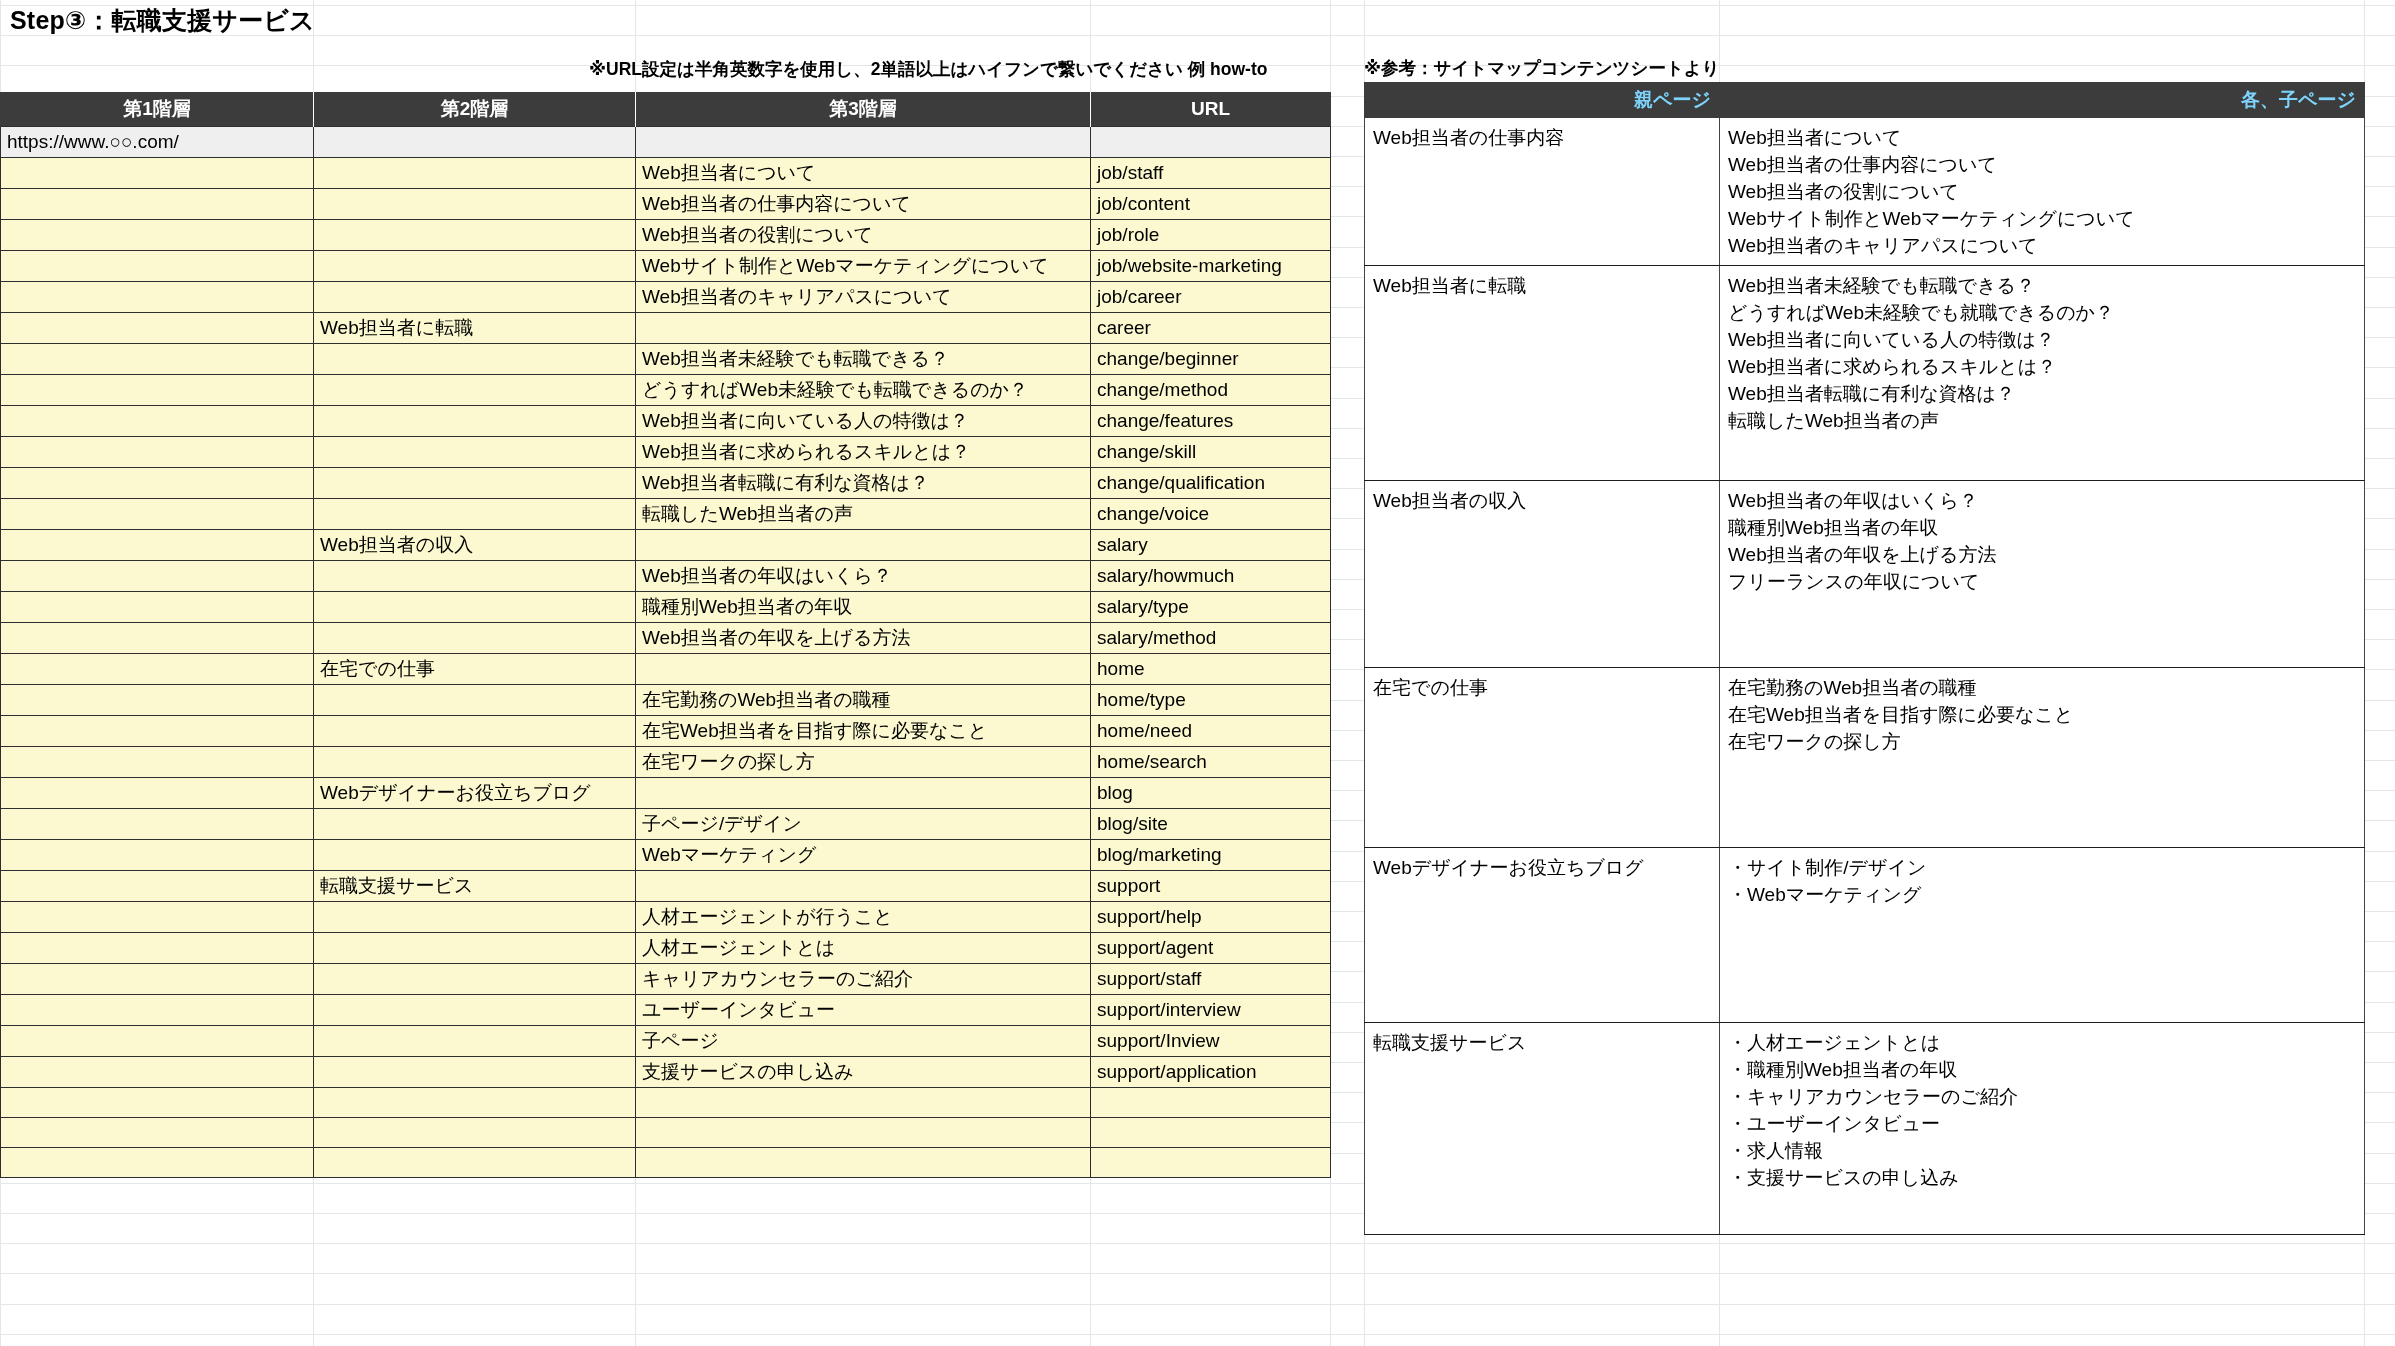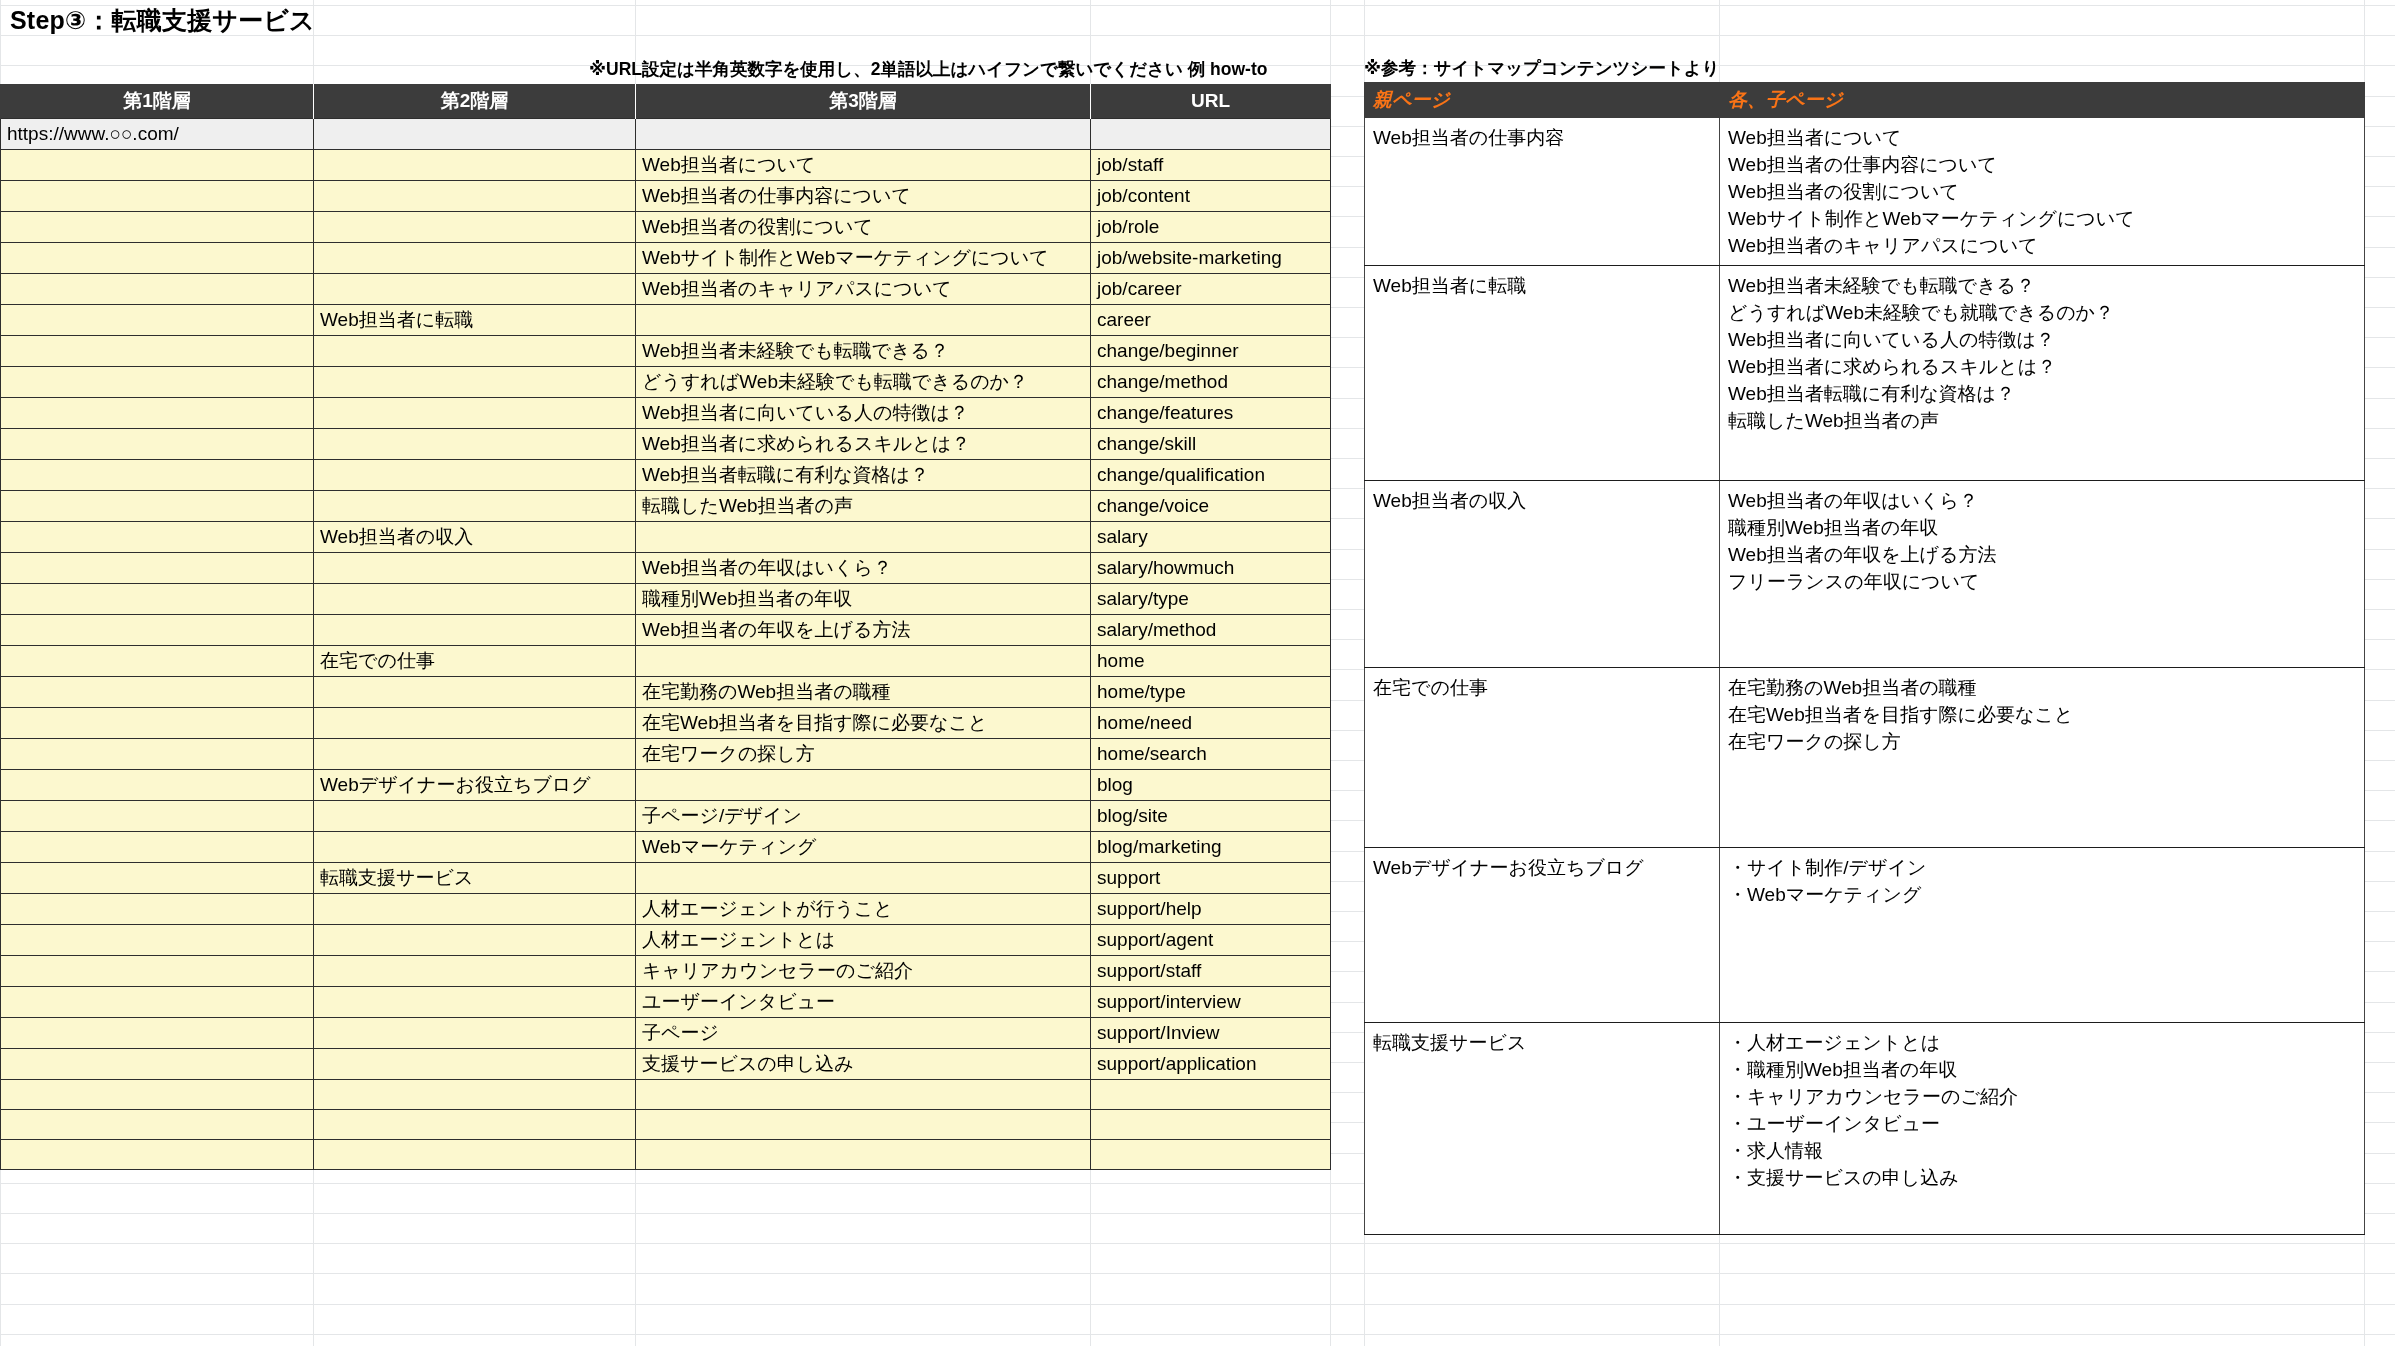--- a/index.html
+++ b/index.html
@@ -72,21 +72,21 @@
     top: 56px;
     font-size: 17.5px;
     font-weight: bold;
     white-space: nowrap;
   }
 
   
   #sitemap-table {
     position: absolute;
     left: 0px;
-    top: 84px;
+    top: 92px;
     border-collapse: collapse;
     table-layout: fixed;
     background: #4d7c0f;
     border-radius: 12px;
   }
   #sitemap-table th,
   #sitemap-table td {
     padding: 0 6px;
     margin: 0;
     font-size: 19px;
@@ -130,29 +130,28 @@
   #reference-table {
     position: absolute;
     left: 1364px;
     top: 82px;
     border-collapse: collapse;
     table-layout: fixed;
     background: #ffffff;
   }
   #reference-table th {
     background: #3c3c3c;
-    color: #f97316;
+    color: #7dd3fc;
     font-weight: bold;
-    text-align: left;
+    text-align: right;
     font-size: 19px;
     height: 35px;
     padding: 0 8px;
     box-sizing: border-box;
     border: 1px solid #3c3c3c;
-    font-style: italic;
   }
   #reference-table th.th-sep2 { border-left: 1px solid #ffffff; }
   #reference-table td {
     border: 1px solid #444444;
     border-top: 1px solid #1d1d1d;
     border-bottom: 1px solid #1d1d1d;
     padding: 6px 8px 6px 8px;
     font-size: 19px;
     line-height: 27px;
     vertical-align: top;

